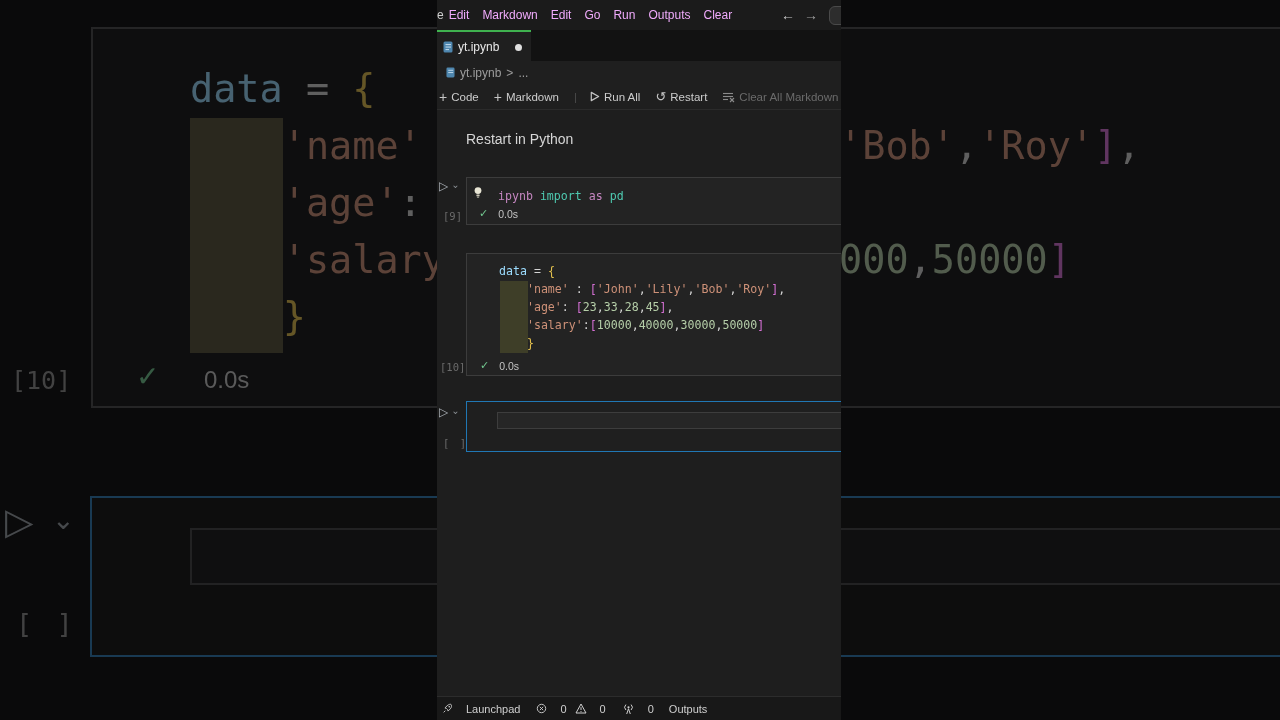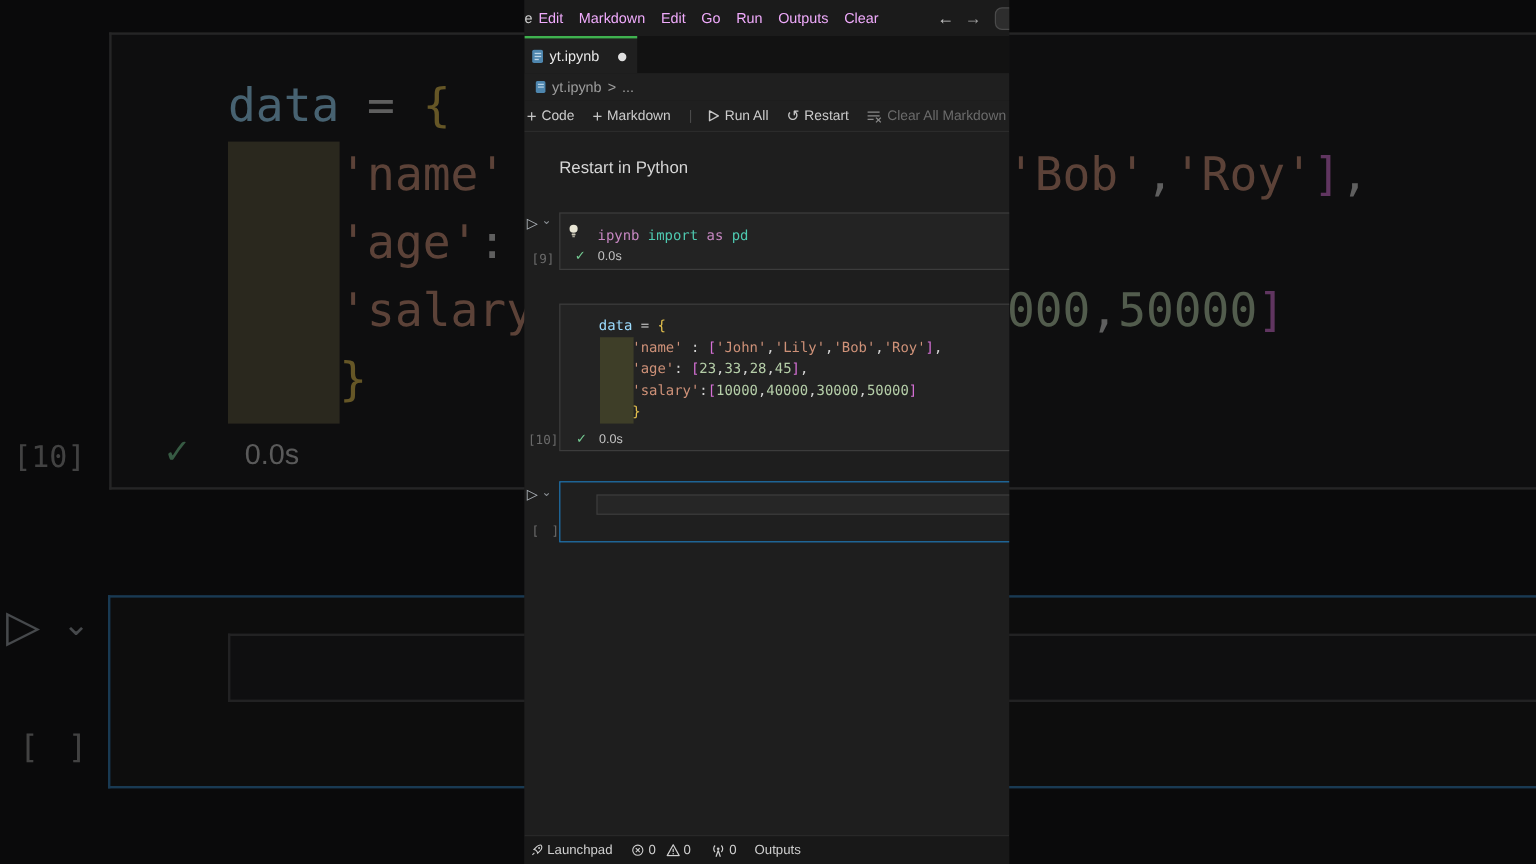--- a/index.html
+++ b/index.html
@@ -84,21 +84,21 @@
   .run-glyph { font-size:12px; line-height:12px; }
   .chev-glyph { font-size:10px; line-height:10px; margin-left:3px; color:#8a8f94; }
   .exec-label { position:absolute; font-family:"DejaVu Sans Mono", monospace; font-size:10.5px; color:#6b6b6b; }
 
   .bulb { position:absolute; left:6px; top:8px; }
 
   .statusline { position:absolute; left:0; top:696px; width:404px; height:1px; background:#2c2c2c; }
   .statusbar { position:absolute; left:0; top:697px; width:404px; height:23px; background:#181818;
                display:flex; align-items:center; padding-left:5px; font-size:11px; color:#cfcfcf; }
   .sb-item { display:flex; align-items:center; white-space:nowrap; }
-  .sb-item .lbl { margin-left:3px; }
+  .sb-item .lbl { margin-left:13px; }
   svg { display:block; }
 </style>
 </head>
 <body>
 
 <div class="bg-layer">
   <div class="bg-cell2"></div>
   <div class="bg-olive"></div>
   <div class="bg-code">
       <div class="code-line"><span style="color: rgb(156, 220, 254);">data</span><span style="color: rgb(212, 212, 212);"> = </span><span style="color: rgb(227, 192, 77);">{</span></div>

